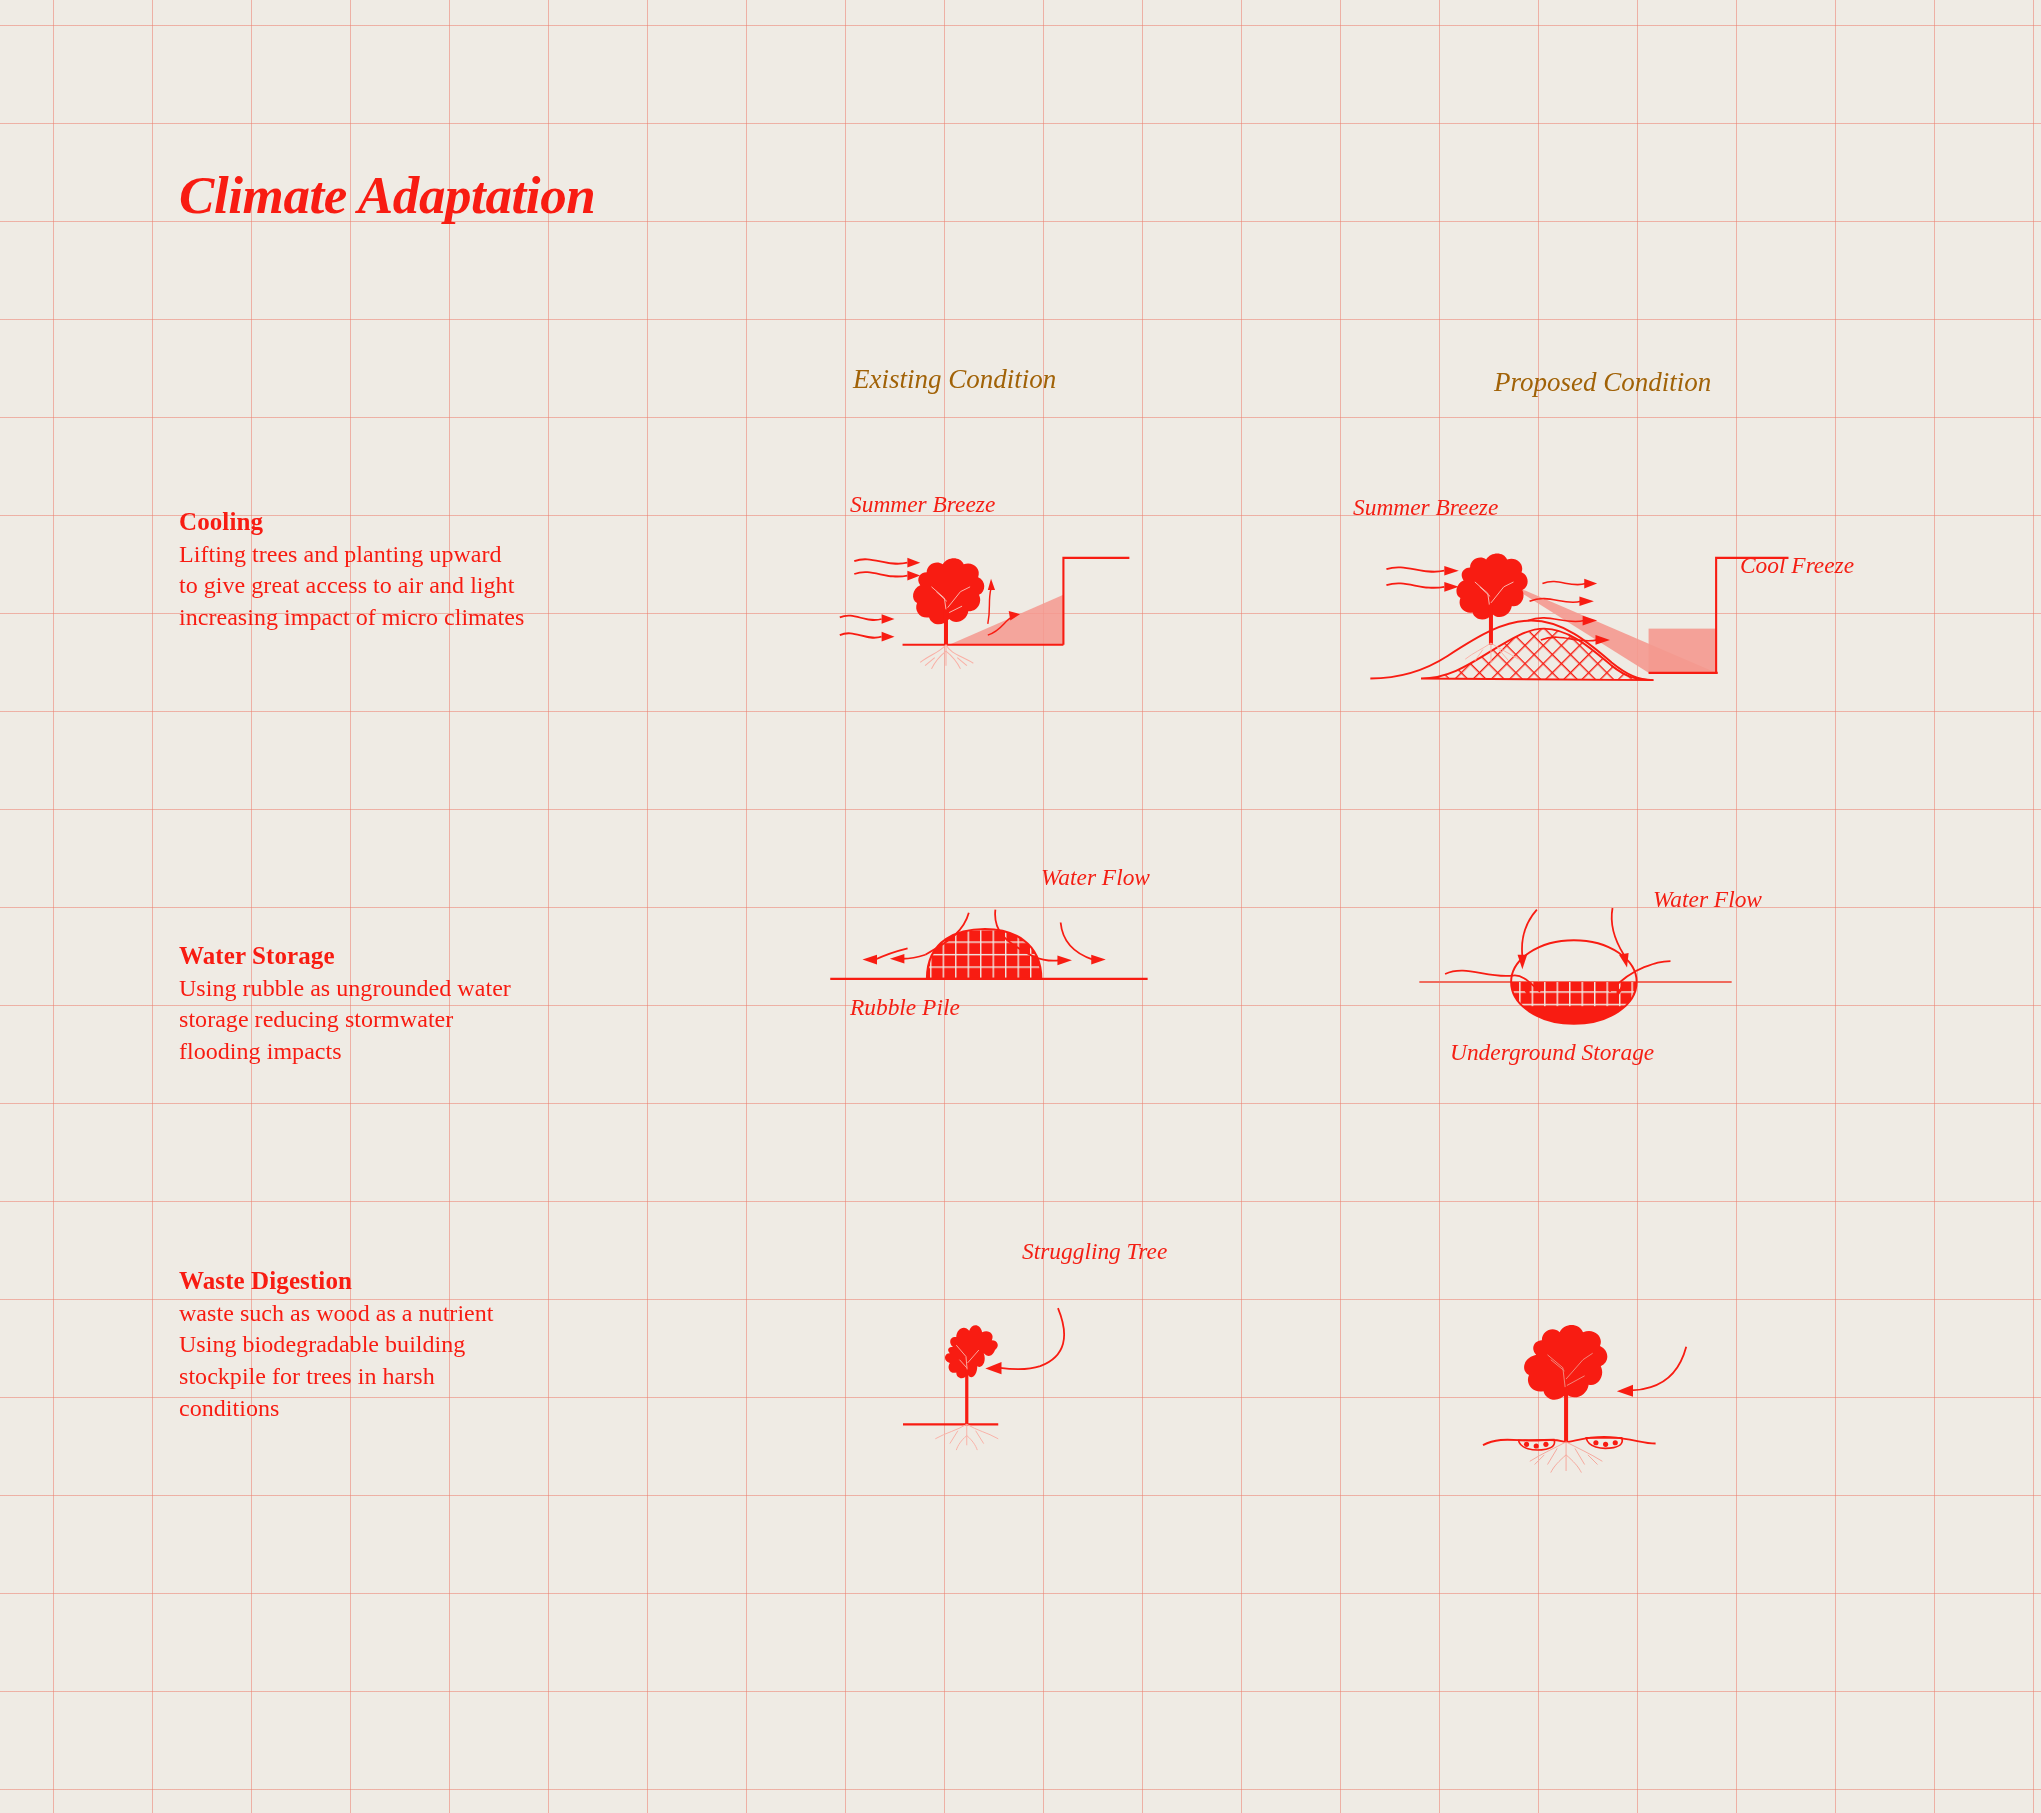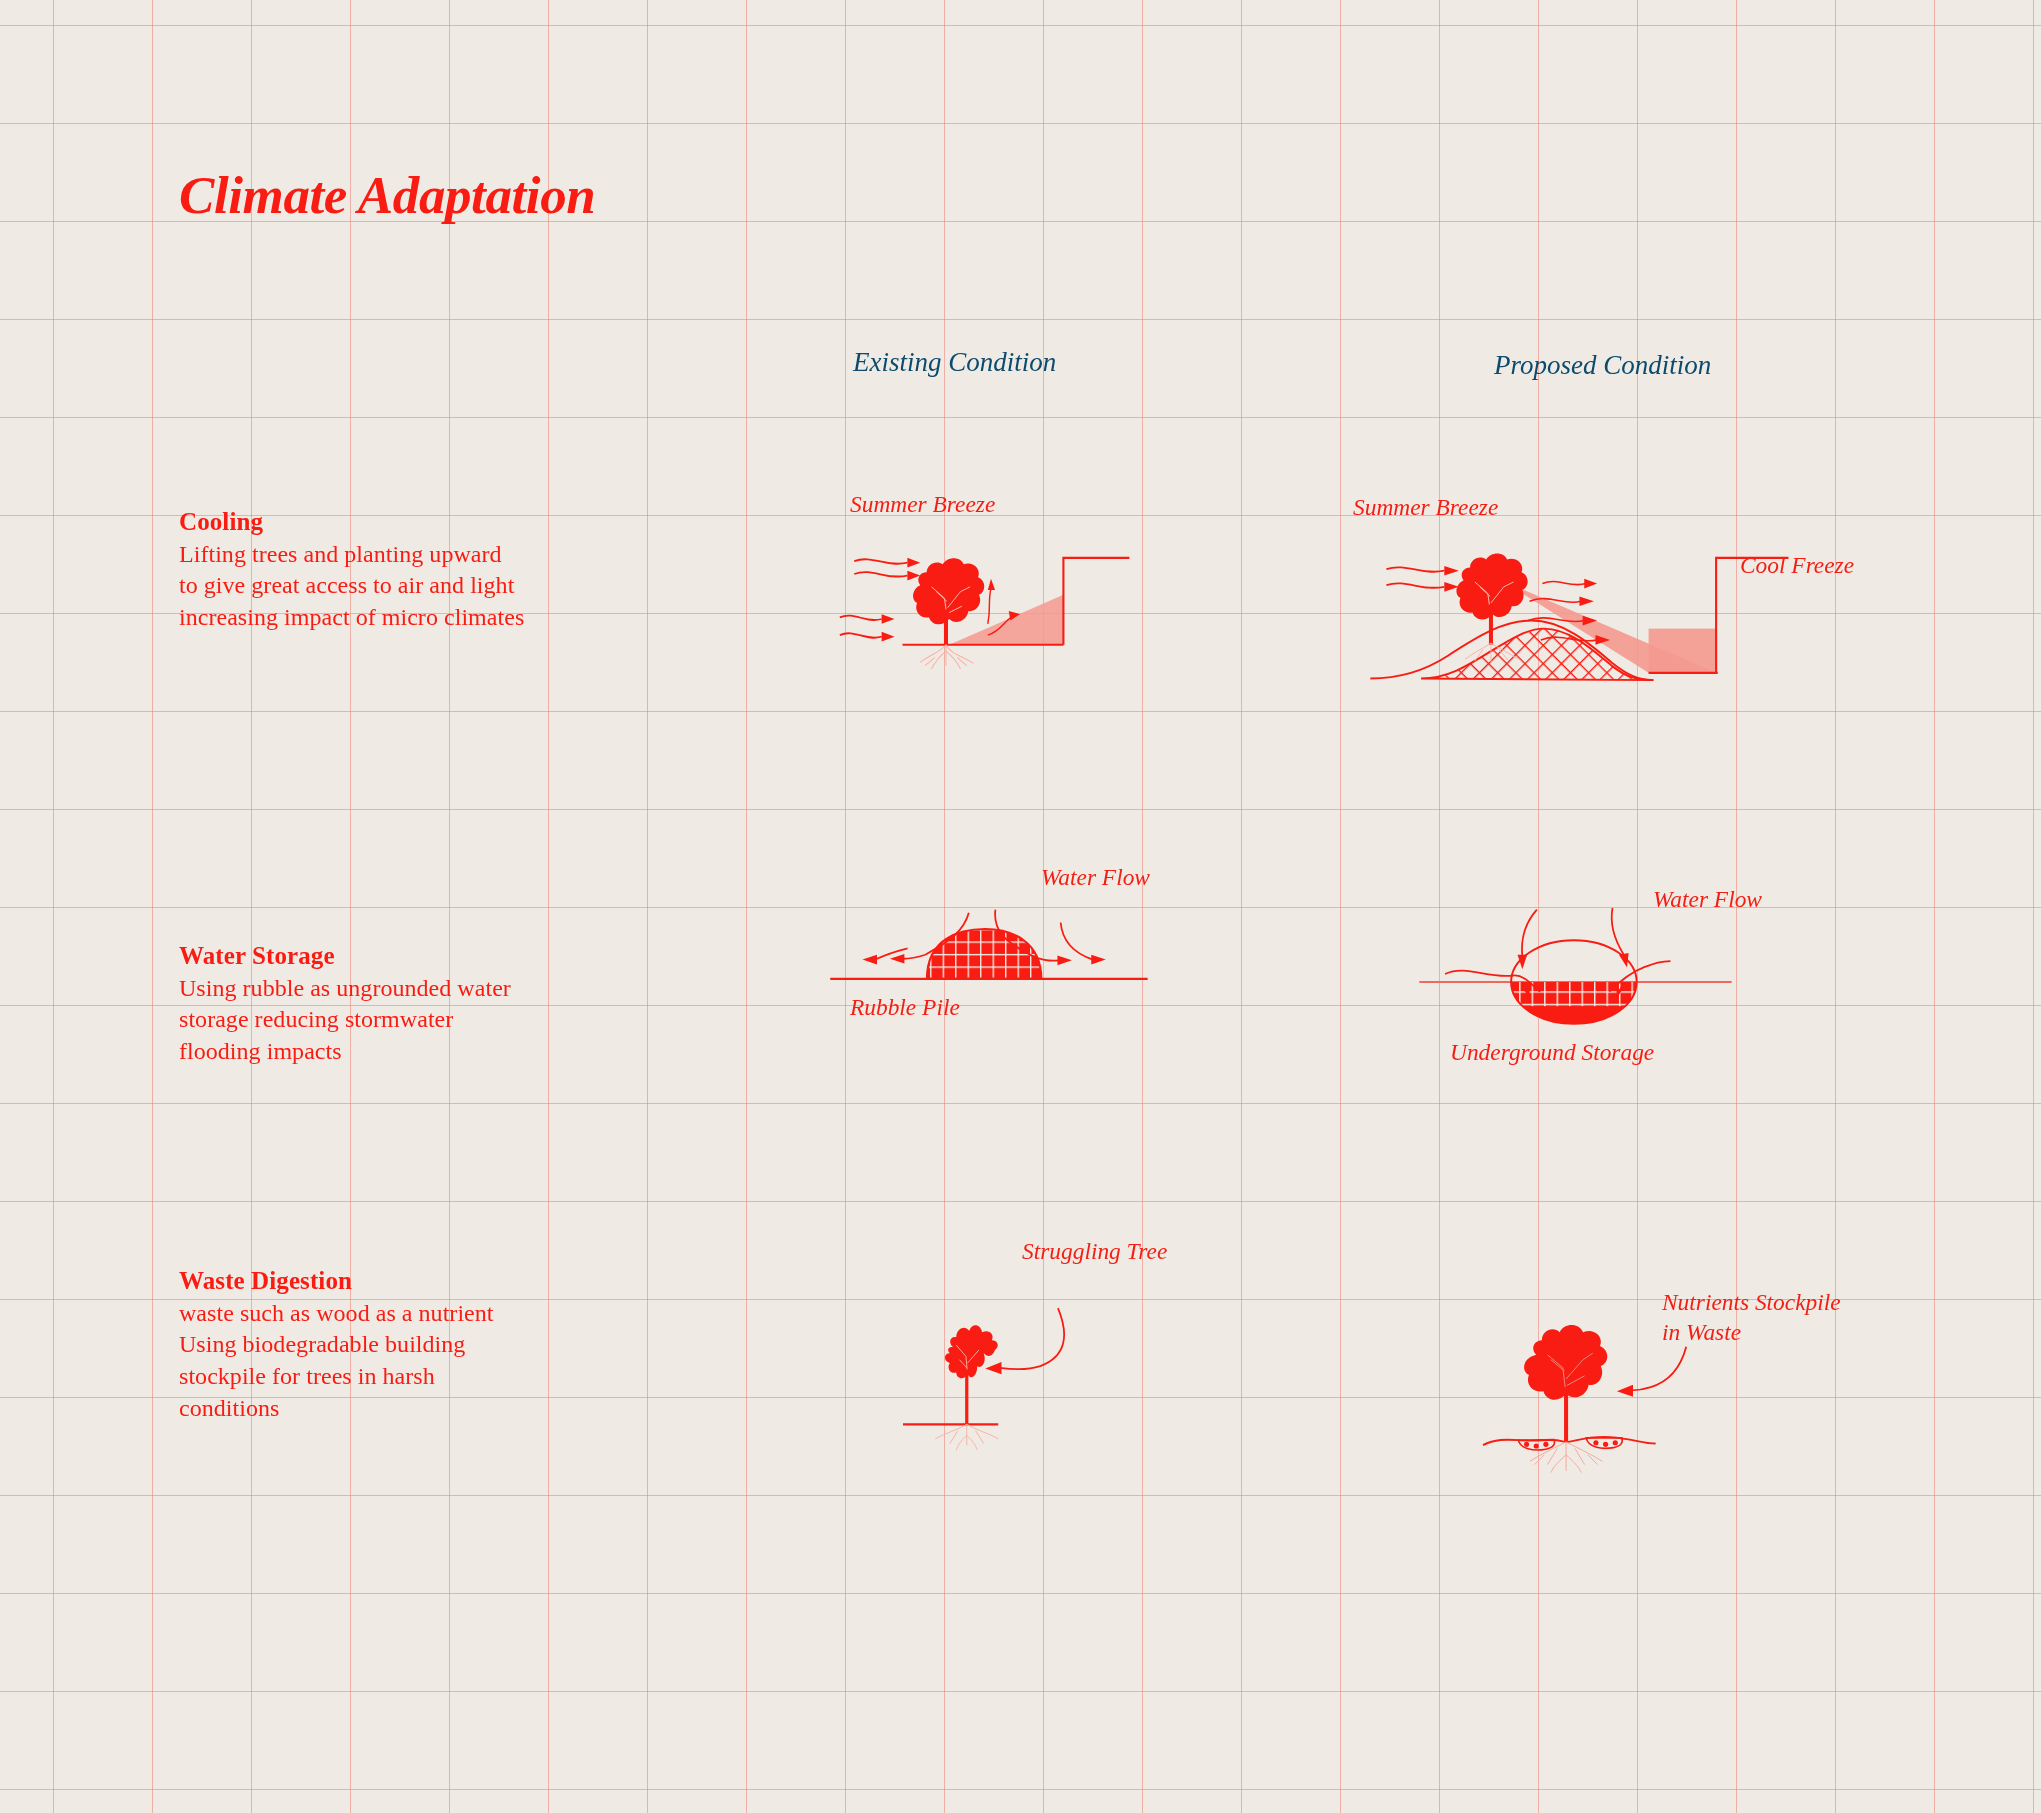--- a/index.html
+++ b/index.html
@@ -24,21 +24,21 @@
   #sheet{position:absolute;inset:0;border-radius:30px;}
 
   
   .title{
     position:absolute;left:179px;top:165px;
     font-size:53px;font-weight:700;font-style:italic;
     color:#f81c12;letter-spacing:-0.4px;white-space:nowrap;
   }
   .col-head{
     position:absolute;
-    font-size:27px;font-style:italic;color:#0c4a6e;white-space:nowrap;
+    font-size:27px;font-style:italic;color:#a16207;white-space:nowrap;margin-top:17px;
   }
   .blk{position:absolute;left:179px;width:516px;color:#f81c12;}
   .blk .h{font-size:25px;font-weight:700;line-height:1.34;letter-spacing:0.1px;}
   .blk .b{font-size:24px;line-height:1.32;letter-spacing:0.04px;}
 
   .dlabel{
     position:absolute;
     font-size:23.4px;font-style:italic;color:#f41f14;
     white-space:nowrap;line-height:1.28;
   }
@@ -296,24 +296,20 @@
       <path d="M79,210 C72,216 68,222 66,228"></path>
       <path d="M79,210 C86,216 90,222 92,228"></path>
     </g>
 
     <g fill="none" stroke="#f81c12" stroke-width="2.2">
       <path d="M192,52 C206,86 202,112 170,124 C152,130 134,128 120,126"></path>
       <polygon points="122,119 102,127 122,134" fill="#f81c12" stroke="none"></polygon>
     </g>
   </svg>
 
-  <div class="dlabel two" style="left:1662px;top:1288px;width:274px;">
-    <div>Nutrients Stockpile</div>
-    <div>in Waste</div>
-  </div>
 
   <svg class="fig" style="left:1483px;top:1274px;" width="371" height="202" viewBox="0 0 460 250">
 
     <path d="M66,100 C58,92 64,82 73,82 C73,70 87,64 95,72
              C101,60 119,60 124,72 C138,66 150,78 145,89
              C157,94 157,110 146,114 C152,126 142,140 131,137
              C129,151 112,158 103,148 C94,160 78,157 75,145
              C62,148 52,136 57,125 C47,120 49,104 66,100 Z" fill="#f81c12"></path>
     <g stroke="#f08a7d" stroke-width="1.2" fill="none">
       <path d="M103,150 L99,116 L80,100"></path>

